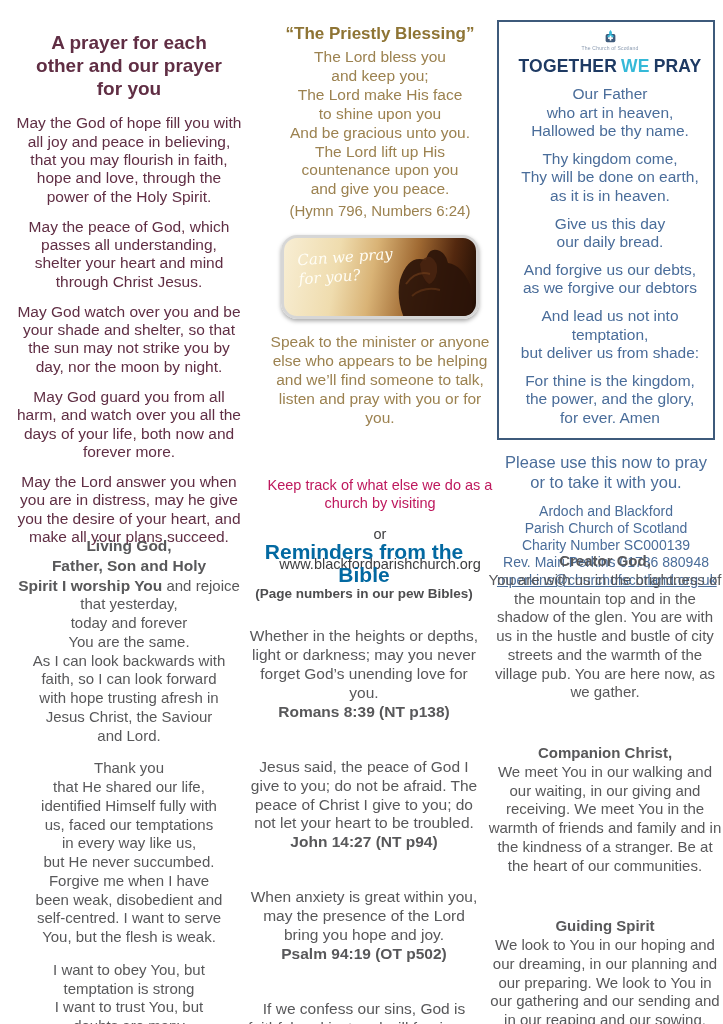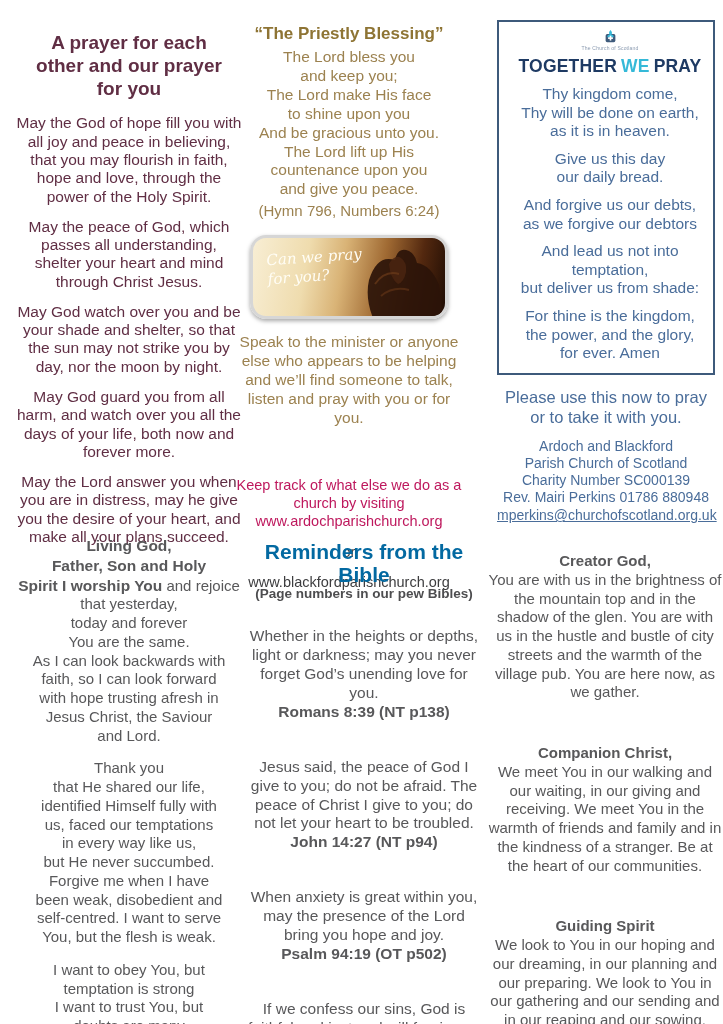--- a/index.html
+++ b/index.html
@@ -9,21 +9,21 @@
   }
   .col{position:absolute;text-align:center;}
   .pre{white-space:pre-line;}
 
   
   #c1{left:16px;top:32px;width:226px;color:#602e44;}
   #c1 .title{font-size:19px;font-weight:bold;line-height:1.2;margin-bottom:14px;}
   #c1 .para{font-size:15.5px;line-height:1.18;margin-bottom:12px;}
 
   
-  #c2{left:233px;top:24px;width:232px;color:#9c8250;}
+  #c2{left:264px;top:24px;width:232px;color:#9c8250;}
   #c2 .title{font-size:17px;font-weight:bold;color:#8e7434;margin-bottom:4px;}
   #c2 .blessing{font-size:15.5px;line-height:1.22;}
   #c2 .ref{font-size:15px;margin-top:3px;}
   .pray-img{
     position:relative;width:192px;height:78px;margin:16px auto 0 auto;
     border-radius:16px;border:3px solid #d6d6d6;
     background:linear-gradient(100deg,#f8eed4 0%,#efdcae 28%,#d9b376 46%,#a06a33 66%,#53280f 84%,#1f0d04 100%);
     box-shadow:0 2px 4px rgba(0,0,0,.35);overflow:hidden;
   }
   .pray-img .caption{
@@ -104,38 +104,40 @@
         <path d="M50,56 q12,-10 28,-6" stroke="#6b3a1a" stroke-width="2" fill="none" opacity="0.55"></path>
       </svg>
       <div class="caption">Can we pray
 for you?</div>
     </div>
 
     <div class="speak">Speak to the minister or anyone else who appears to be helping and we’ll find someone to talk, listen and pray with you or for you.</div>
 
     <div class="keeptrack">
       <span>Keep track of what else we do as a church by visiting</span><br>
-      <span class="url-inline">www.ardochparishchurch.org</span>
     </div>
     <div class="or">or</div>
     <div class="url">www.blackfordparishchurch.org</div>
   </div>
 
   <div class="col" id="c3">
     <div class="pray-box">
       <div class="logo-wrap">
         <svg width="13" height="13" viewBox="0 0 16 16">
           <rect x="2" y="5" width="12" height="10" rx="2" fill="#3e5a7b"></rect>
           <path d="M8,0 q3,3 1,6 q3,-1 3,3 l-8,0 q0,-4 3,-3 q-2,-3 1,-6 z" fill="#35b9d8"></path>
           <rect x="7" y="7" width="2" height="6" fill="#fff"></rect>
           <rect x="5" y="9" width="6" height="2" fill="#fff"></rect>
         </svg>
         <div class="logo-caption">The Church of Scotland</div>
       </div>
       <div class="twp"><span>TOGETHER</span><span class="we">WE</span><span>PRAY</span></div>
+      <div class="stanza pre">Our Father
+who art in heaven,
+Hallowed be thy name.</div>
       <div class="stanza pre">Thy kingdom come,
 Thy will be done on earth,
 as it is in heaven.</div>
       <div class="stanza pre">Give us this day
 our daily bread.</div>
       <div class="stanza pre">And forgive us our debts,
 as we forgive our debtors</div>
       <div class="stanza pre">And lead us not into
 temptation,
 but deliver us from shade:</div>

